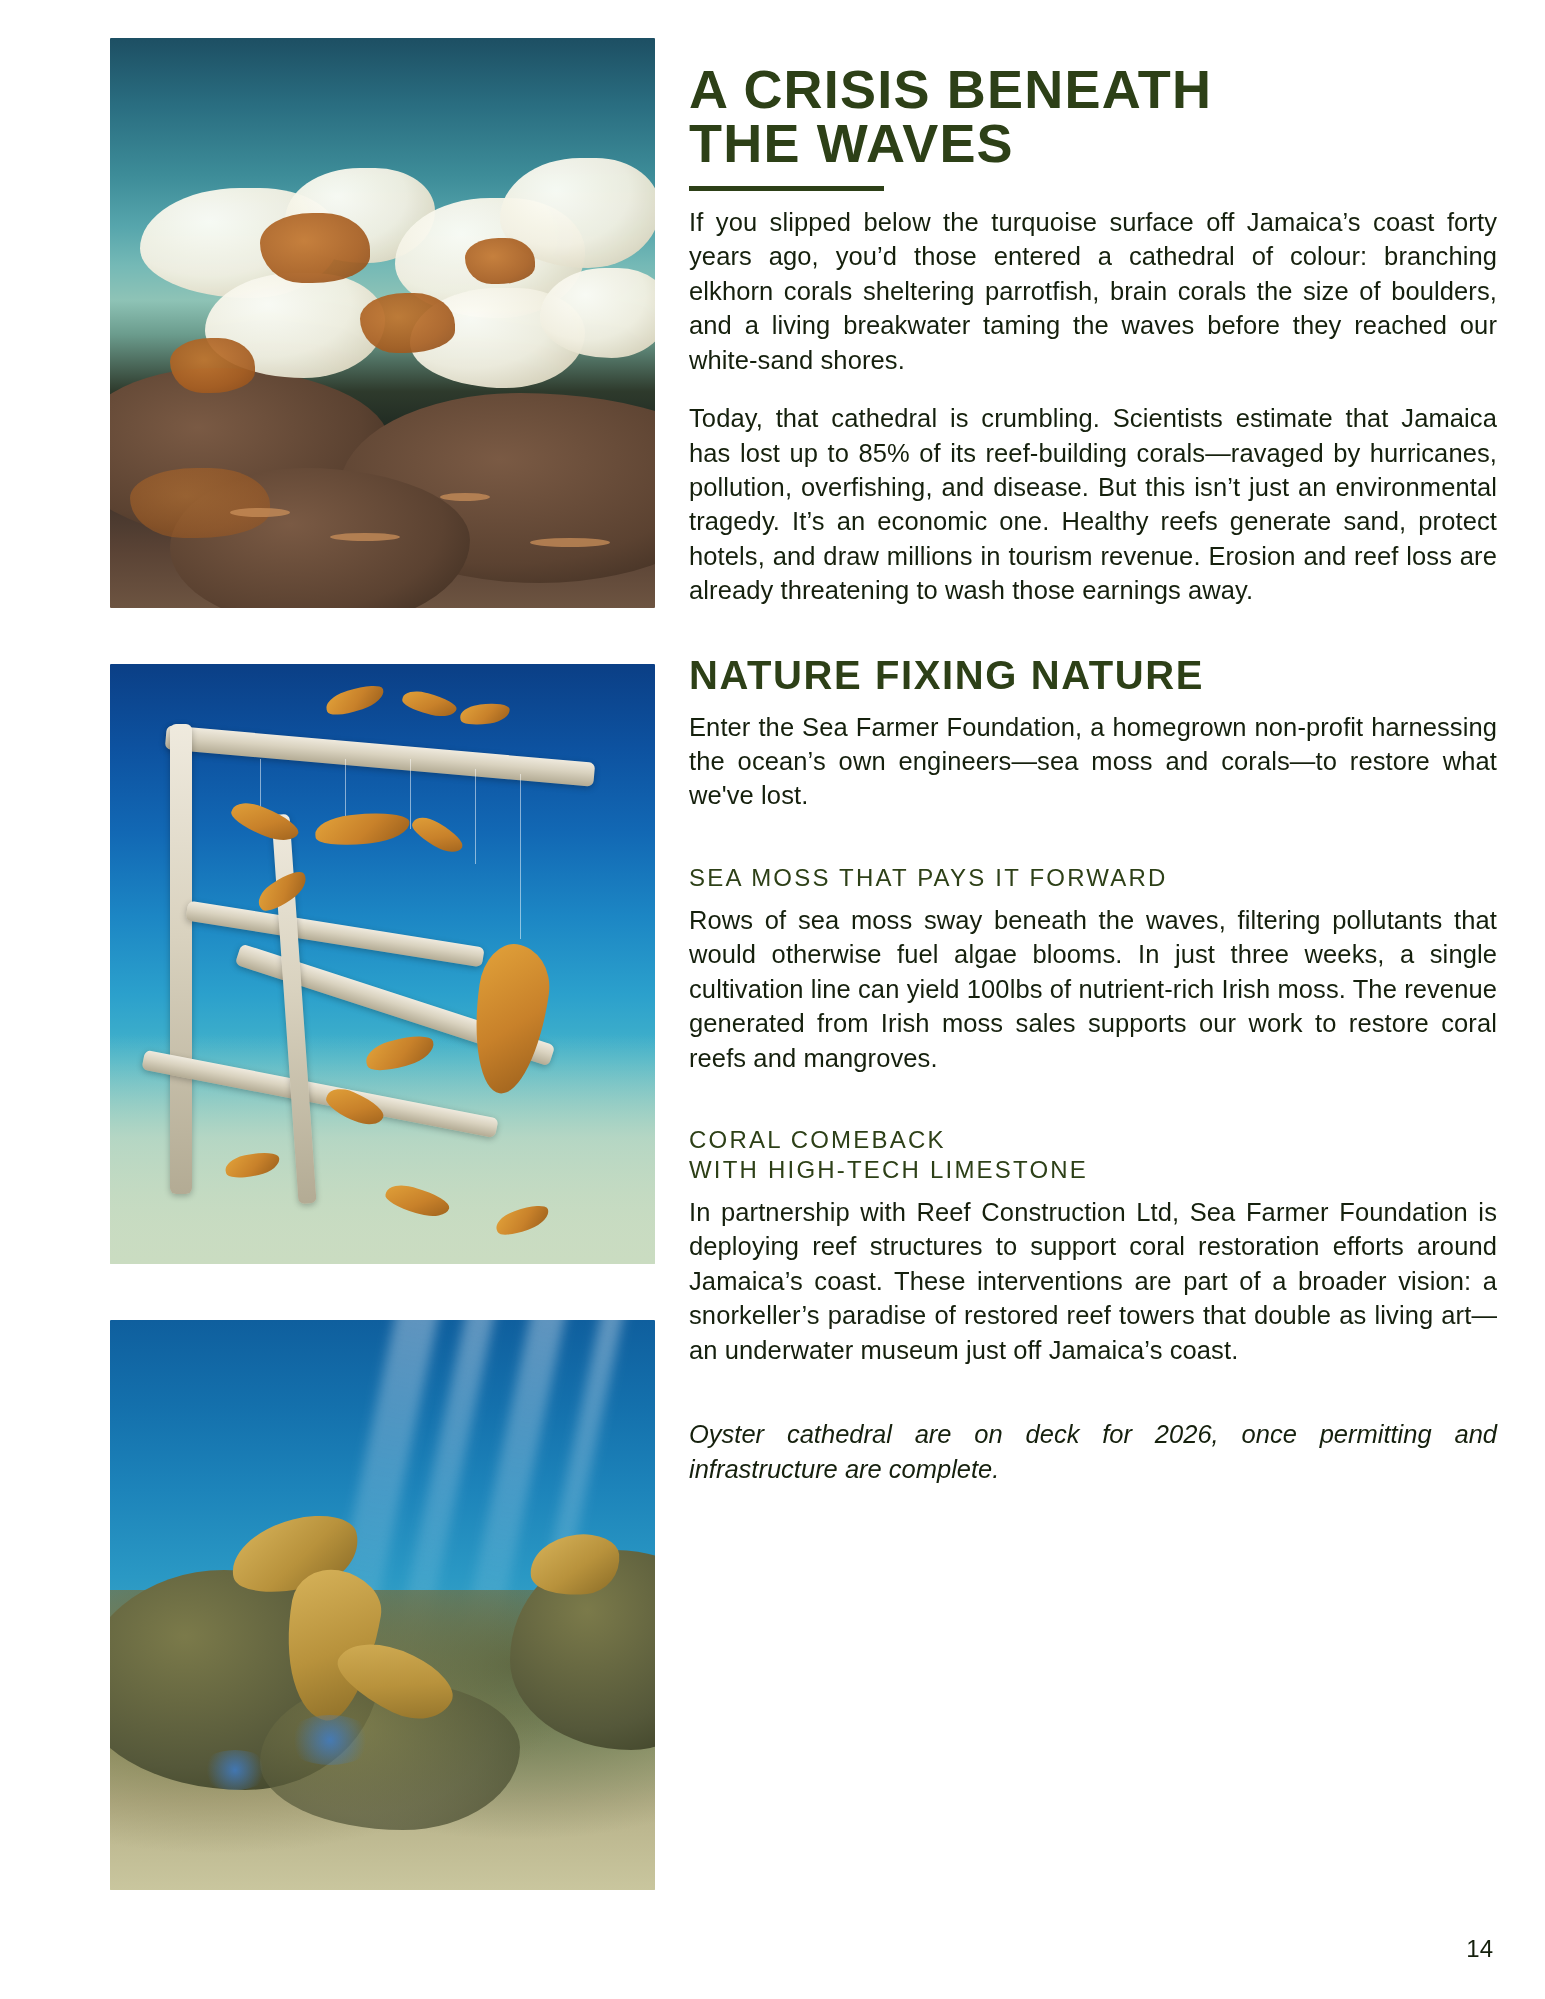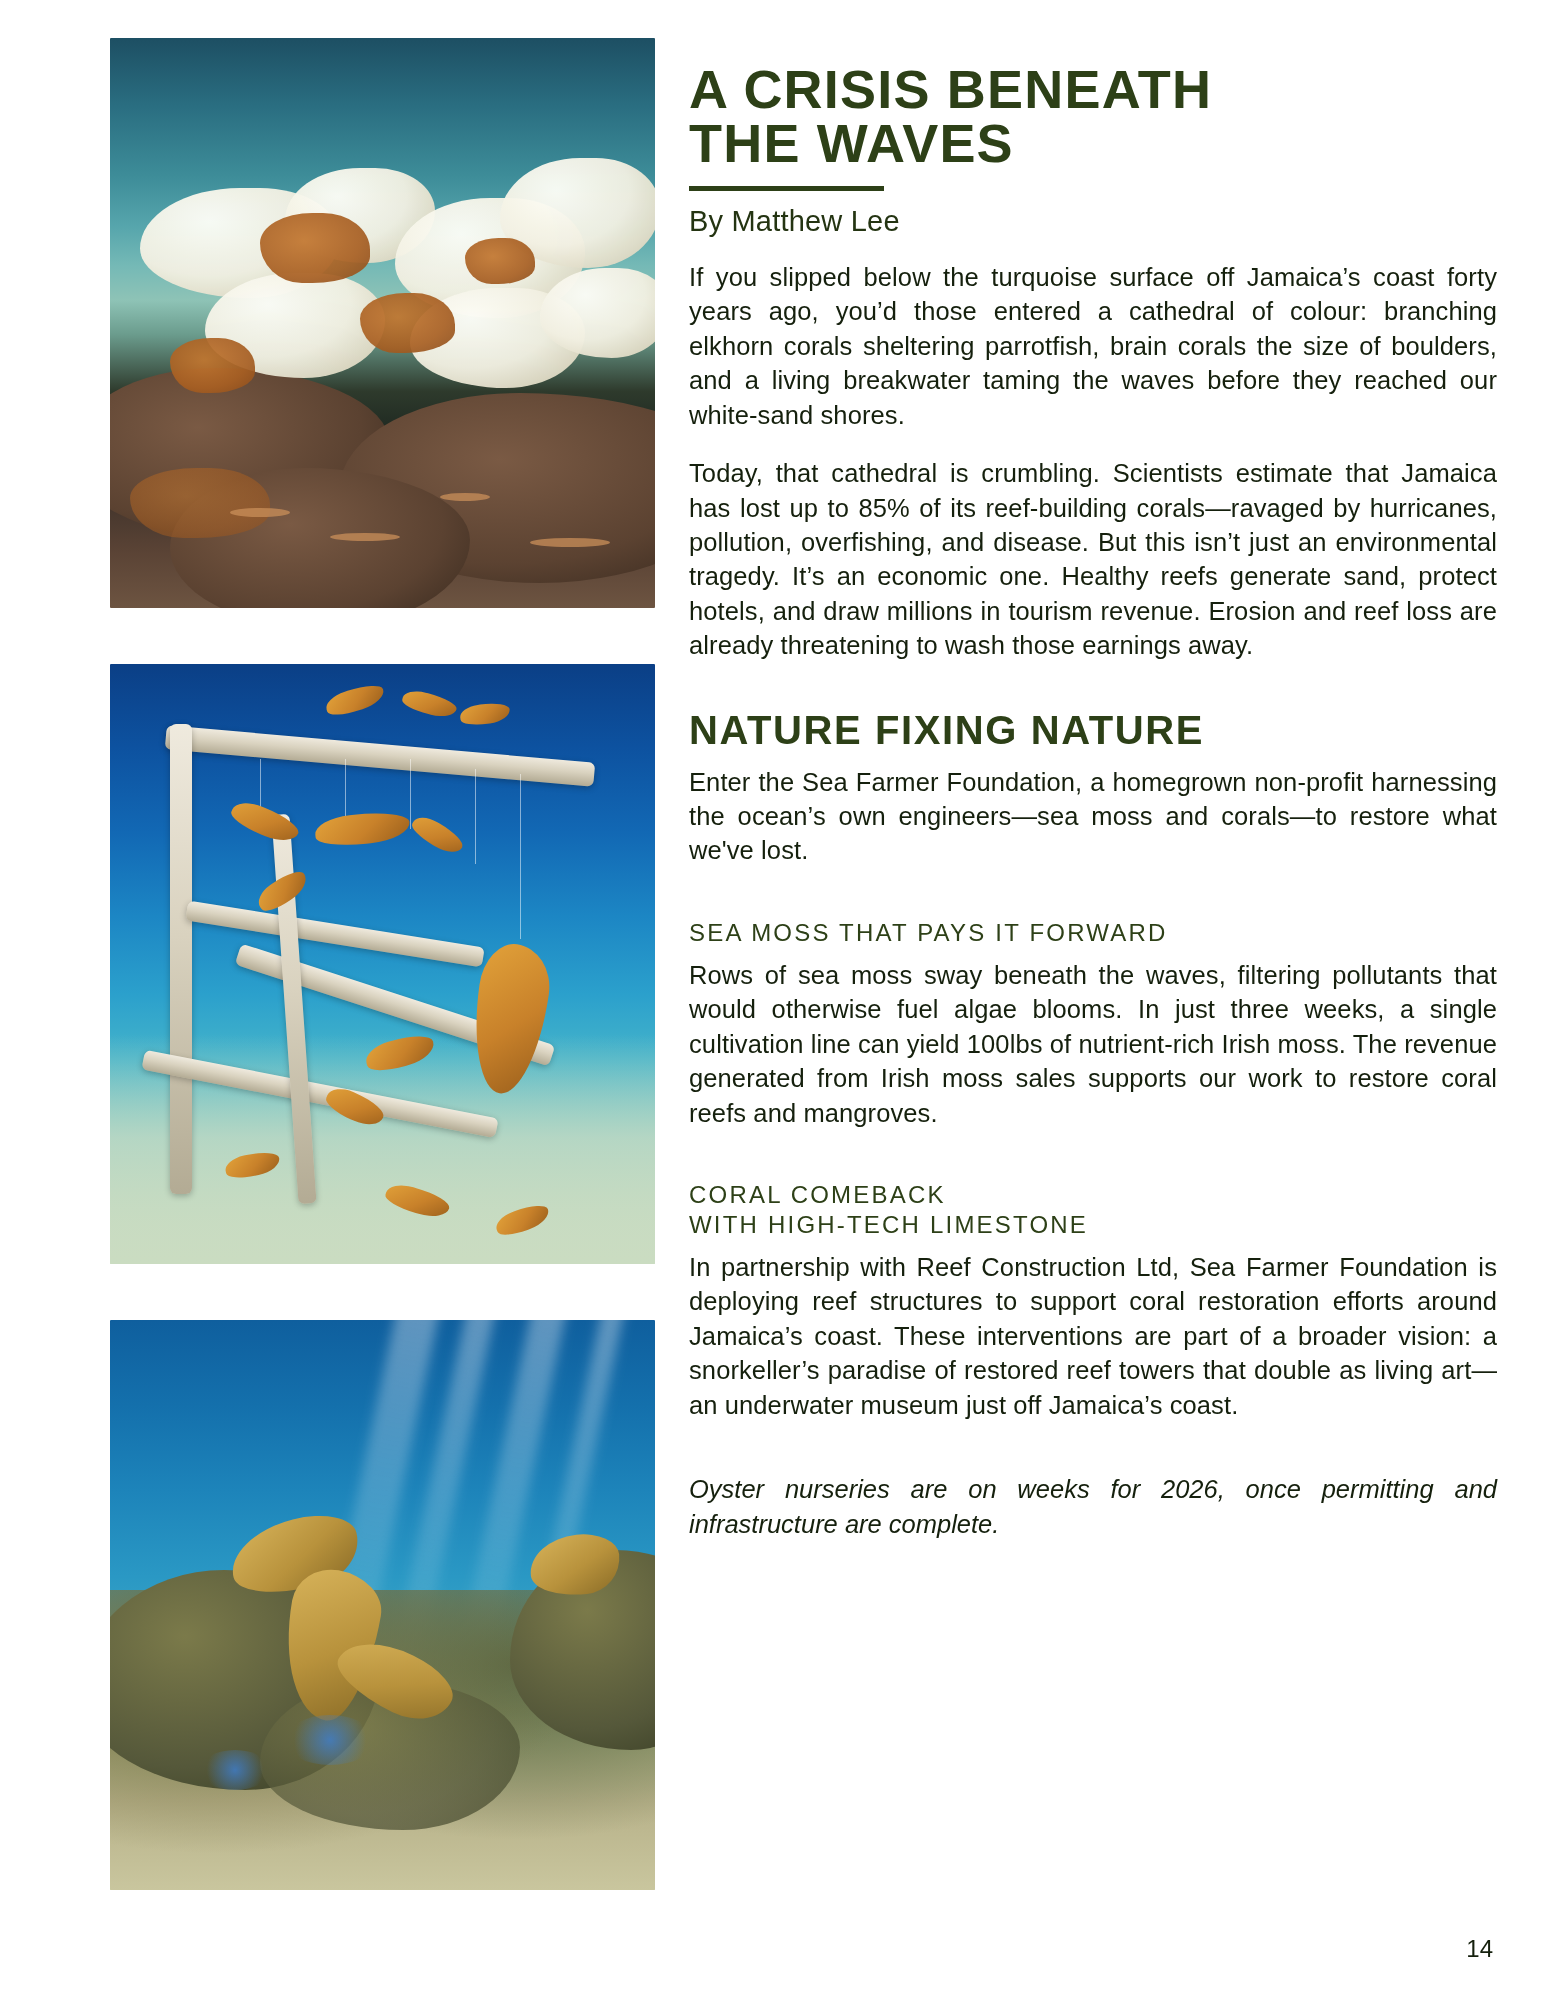--- a/index.html
+++ b/index.html
@@ -317,34 +317,33 @@
       <div class="p3-blue" style="left:175px; top:395px; width:90px; height:50px;"></div>
       <div class="p3-blue" style="left:90px; top:430px; width:70px; height:40px;"></div>
     </div>
 
   </div>
 
   <div class="text-col">
 
     <h1 class="headline">A CRISIS BENEATH THE WAVES</h1>
     <div class="rule"></div>
-    <div class="byline">By Matthew Lee</div>
 
     <p class="body">If you slipped below the turquoise surface off Jamaica’s coast forty years ago, you’d those entered a cathedral of colour: branching elkhorn corals sheltering parrotfish, brain corals the size of boulders, and a living breakwater taming the waves before they reached our white-sand shores.</p>
     <p class="body">Today, that cathedral is crumbling. Scientists estimate that Jamaica has lost up to 85% of its reef-building corals—ravaged by hurricanes, pollution, overfishing, and disease. But this isn’t just an environmental tragedy. It’s an economic one. Healthy reefs generate sand, protect hotels, and draw millions in tourism revenue. Erosion and reef loss are already threatening to wash those earnings away.</p>
 
     <h2 class="section-head">NATURE FIXING NATURE</h2>
     <p class="body">Enter the Sea Farmer Foundation, a homegrown non-profit harnessing the ocean’s own engineers—sea moss and corals—to restore what we've lost.</p>
 
     <h3 class="sub-head">SEA MOSS THAT PAYS IT FORWARD</h3>
     <p class="body">Rows of sea moss sway beneath the waves, filtering pollutants that would otherwise fuel algae blooms. In just three weeks, a single cultivation line can yield 100lbs of nutrient-rich Irish moss. The revenue generated from Irish moss sales supports our work to restore coral reefs and mangroves.</p>
 
     <h3 class="sub-head">
       <span>CORAL COMEBACK</span><br>
       <span>WITH HIGH-TECH LIMESTONE</span>
     </h3>
     <p class="body">In partnership with Reef Construction Ltd, Sea Farmer Foundation is deploying reef structures to support coral restoration efforts around Jamaica’s coast. These interventions are part of a broader vision: a snorkeller’s paradise of restored reef towers that double as living art—an underwater museum just off Jamaica’s coast.</p>
 
-    <p class="italic-note">Oyster nurseries are on weeks for 2026, once permitting and infrastructure are complete.</p>
+    <p class="italic-note">Oyster cathedral are on deck for 2026, once permitting and infrastructure are complete.</p>
   </div>
 
   <div class="page-number">14</div>
 </div>
 
 </body></html>

